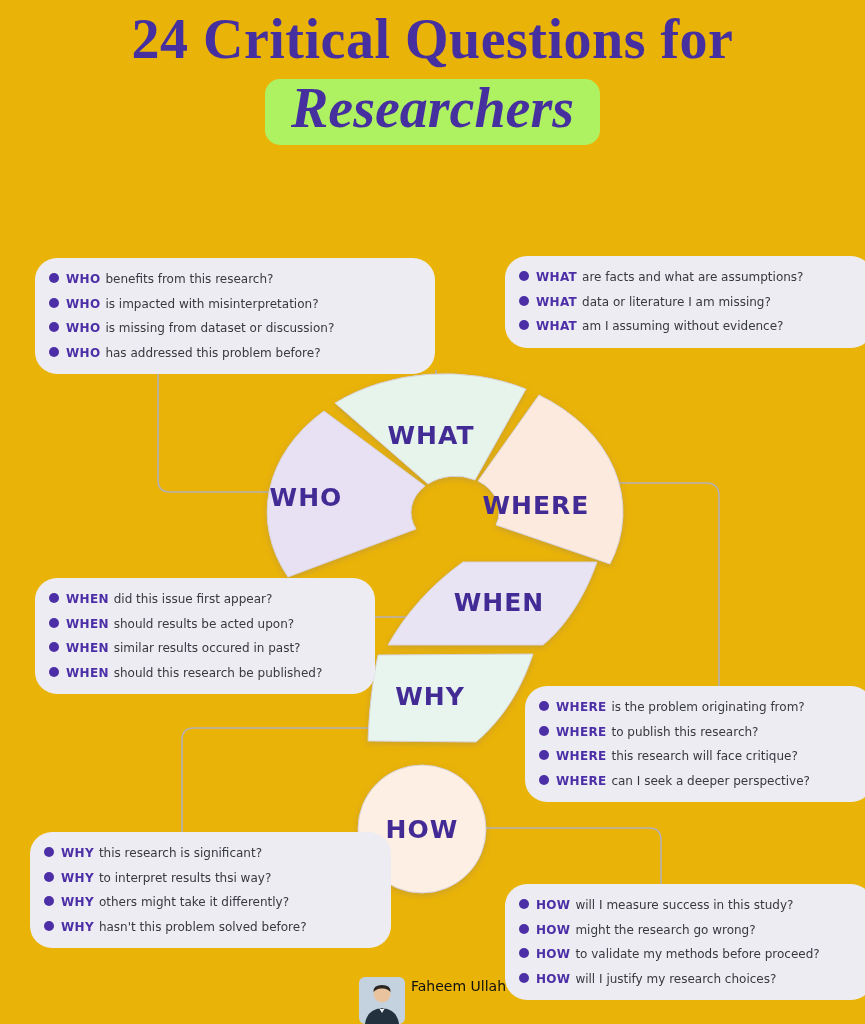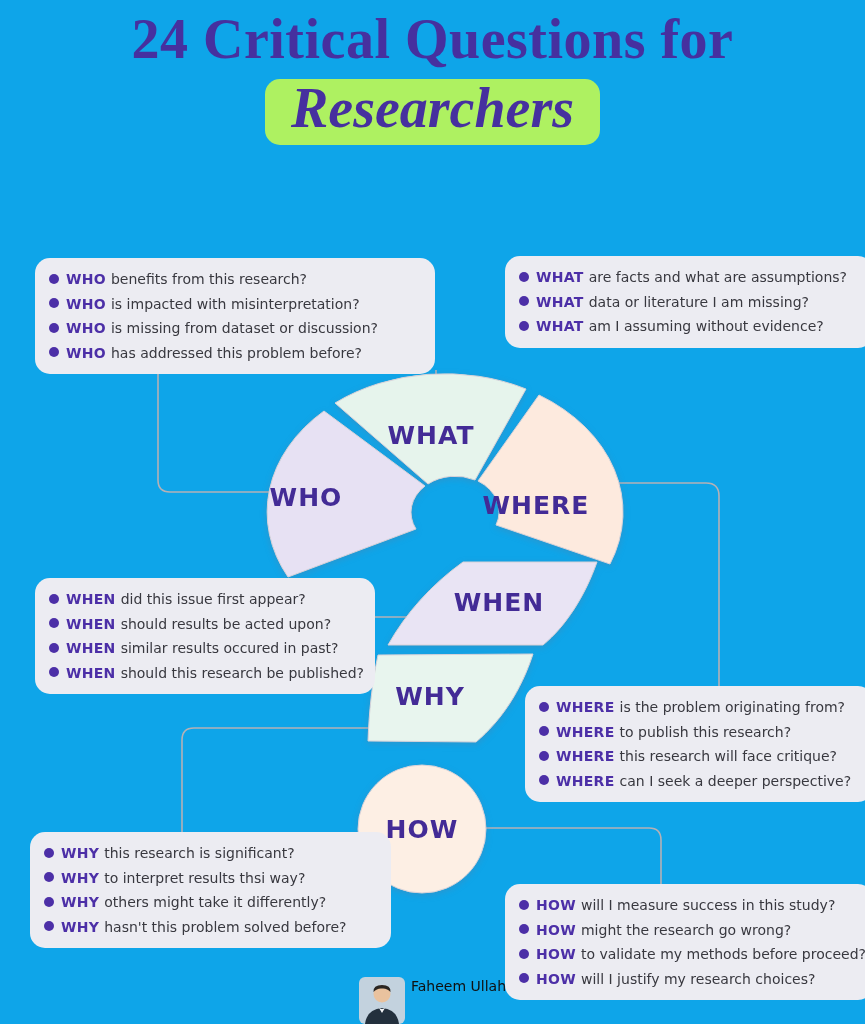--- a/index.html
+++ b/index.html
@@ -1,17 +1,17 @@
 <!DOCTYPE html>
 <html><head>
 <meta charset="utf-8">
 <style>
   html,body{margin:0;padding:0;background:#fff;}
   .canvas{
-    position:relative;width:865px;height:1024px;overflow:hidden;background:#0ea5e9;
+    position:relative;width:865px;height:1024px;overflow:hidden;background:#eab308;
     font-family:"DejaVu Sans",sans-serif;
   }
   
   .title-wrap{position:absolute;top:6px;left:0;right:0;text-align:center;z-index:3;}
   .title-line1{
     font-family:"Liberation Serif",serif;font-size:56px;font-weight:600;
     color:#46309f;line-height:1.2;letter-spacing:0.5px;
   }
   .title-line2{margin-top:6px;}
   .hl{
@@ -22,22 +22,22 @@
   .gfx{position:absolute;left:0;top:0;z-index:1;}
   .seg{stroke:#d8d2d8;stroke-width:1;}
   .segs{filter:drop-shadow(0 2px 3px rgba(120,110,135,.28));}
   .seg-label{
     font-family:"DejaVu Sans",sans-serif;font-weight:700;font-size:25px;
     fill:#432b96;letter-spacing:1px;text-anchor:middle;
   }
   .connector{fill:none;stroke:#b5b1b6;stroke-width:1.6;}
   
   .qbox{
-    position:absolute;background:#ececf2;border-radius:15px;
-    padding:9px 14px;z-index:2;color:#38383f;font-size:14px;line-height:24.5px;
+    position:absolute;background:#ececf2;border-radius:22px;
+    padding:9px 14px;z-index:2;color:#38383f;font-size:12px;line-height:24.5px;
   }
   .qline{white-space:nowrap;}
   .bullet{display:inline-block;vertical-align:middle;width:10px;height:10px;border-radius:50%;
     background:#4c2fa7;margin-right:7px;margin-top:-3px;}
   .kw{font-weight:700;color:#4c2fa7;margin-right:5px;letter-spacing:0.3px;}
   
   .footer{position:absolute;left:359px;top:977px;z-index:3;display:flex;align-items:flex-start;}
   .avatar{border-radius:6px;overflow:hidden;display:block;}
   .fcol{margin-left:6px;}
   .fname{font-weight:400;font-size:14px;color:#101010;line-height:18px;}

